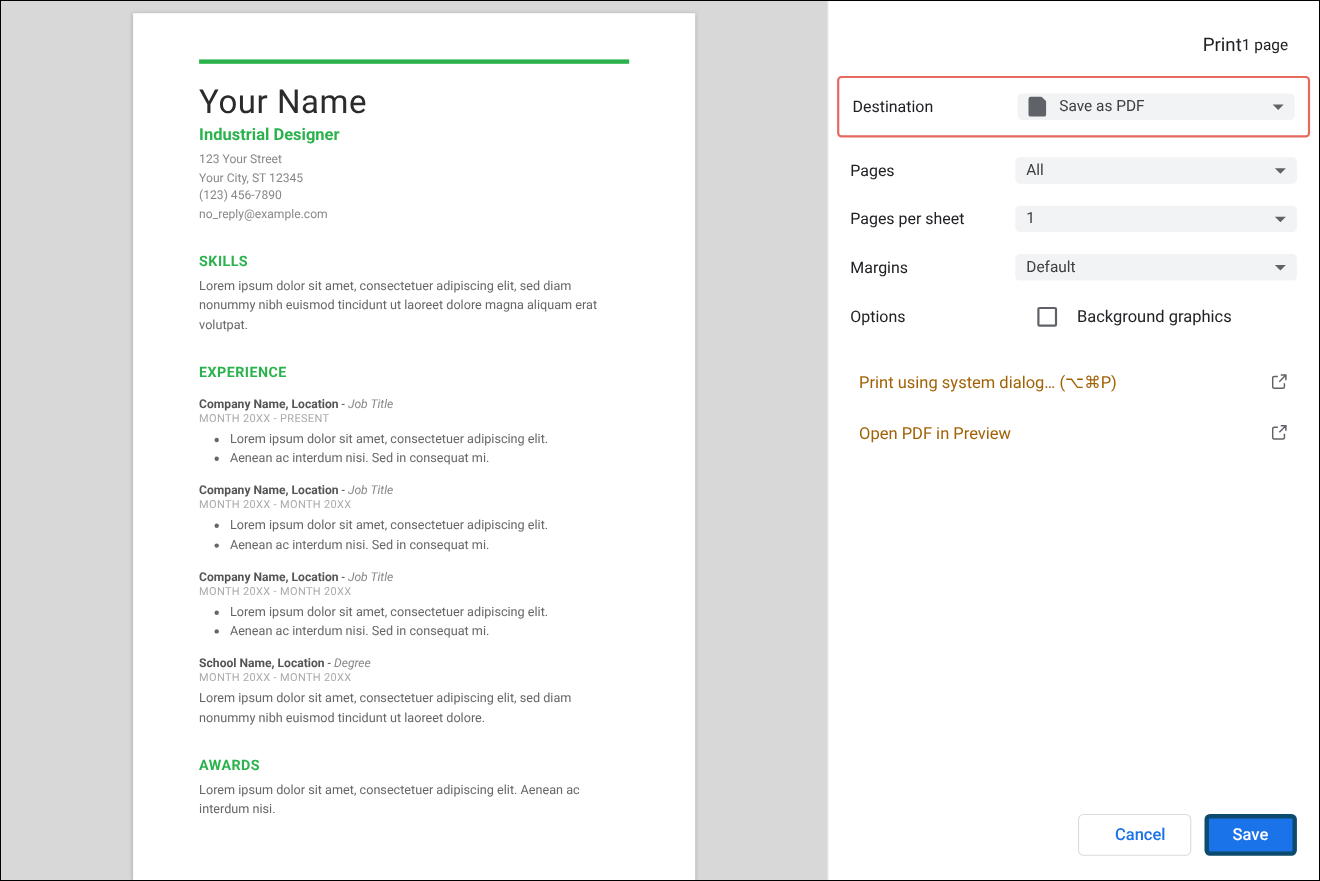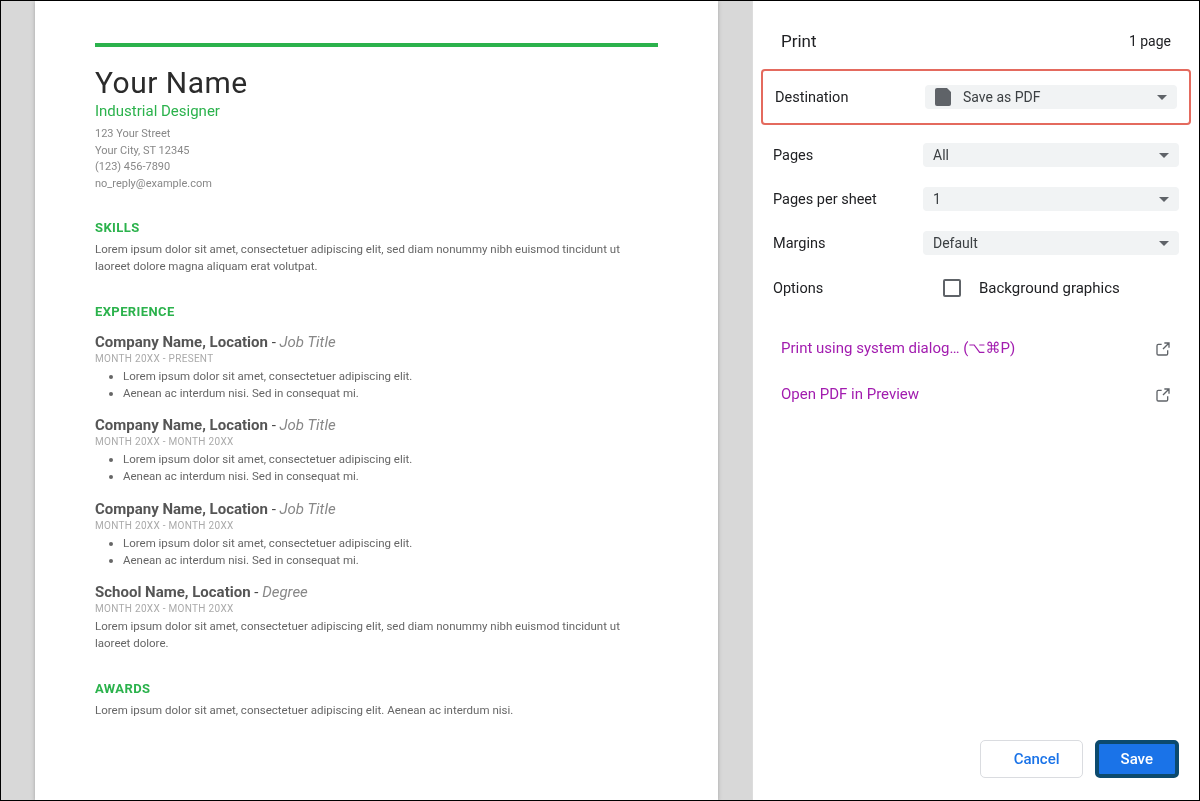--- a/index.html
+++ b/index.html
@@ -14,55 +14,55 @@
   }
   .preview-pane {
     flex: 1;
     background: #d8d8d8;
     display: flex;
     justify-content: center;
     padding-top: 0;
     overflow: hidden;
   }
   .page {
-    width: 683px;
+    width: 511px;
     background: #fff;
     box-shadow: 0 1px 4px rgba(0,0,0,.25);
-    margin-top: 0;
+    margin-top: 11px;
     padding: 42px 60px 30px 60px;
     font-size: 12px;
     color: #555;
     position: relative;
   }
   .accent-bar { height: 4px; background: #2bb24c; margin-bottom: 18px; }
   .name { font-size: 30px; font-weight: 400; color: #2b2b2b; letter-spacing: .5px; }
-  .role { color: #2bb24c; font-size: 15px; font-weight: 400; margin-top: 2px; }
+  .role { color: #2bb24c; font-size: 15px; font-weight: 700; margin-top: 2px; }
   .contact { font-size: 11px; color: #888; line-height: 1.5; margin-top: 6px; }
   .section-title {
     color: #2bb24c; font-weight: 700; font-size: 13px;
     margin-top: 28px; margin-bottom: 6px; letter-spacing: .4px;
   }
   .body-text { font-size: 11.5px; color: #666; line-height: 1.5; }
-  .job-head { font-size: 15px; color: #444; margin-top: 14px; }
+  .job-head { font-size: 11px; color: #444; margin-top: 14px; }
   .job-head .bold { font-weight: 700; color: #555; }
   .job-head .title { font-style: italic; color: #888; font-weight: 400; }
   .dates { font-size: 10px; color: #aaa; margin-top: 2px; letter-spacing: .3px; }
   ul.bullets { margin: 4px 0 0 28px; padding: 0; }
   ul.bullets li { font-size: 11.5px; color: #666; line-height: 1.5; }
 
   .sidebar {
     width: 447px;
     background: #fff;
     border-left: 1px solid #dcdcdc;
     display: flex;
     flex-direction: column;
     padding: 0;
   }
   .hdr {
-    display: flex; justify-content: space-between; align-items: center;
+    display: flex; justify-content: flex-end; align-items: center;
     padding: 30px 28px 18px 28px;
     font-size: 17px; color: #202124;
   }
   .hdr .pg { font-size: 14px; color: #202124; }
   .row { display: flex; align-items: center; padding: 10px 20px; }
   .row.highlight { border: 2px solid #e46a5e; border-radius: 4px; margin: 0 8px 8px 8px; padding: 14px 12px 14px 12px; }
   .row .lbl { width: 150px; font-size: 14.5px; color: #202124; }
   .select {
     flex: 1; height: 24px; background: #f1f3f4; border-radius: 4px;
     display: flex; align-items: center; padding: 0 10px;
@@ -83,22 +83,22 @@
     content: ""; position: absolute; right: -1px; top: -1px;
     width: 0; height: 0; border-top: 6px solid #f1f3f4; border-left: 6px solid transparent;
   }
   .opt-row { display: flex; align-items: center; padding: 14px 20px 8px 20px; }
   .opt-row .lbl { width: 170px; font-size: 14.5px; color: #202124; }
   .chk {
     width: 18px; height: 18px; border: 2px solid #5f6368; border-radius: 2px;
     margin-right: 18px; cursor: pointer;
   }
   .link-row {
-    display: flex; align-items: flex-end; justify-content: space-between;
-    padding: 14px 28px; font-size: 15px; color: #a21caf; cursor: pointer;
+    display: flex; align-items: flex-start; justify-content: space-between;
+    padding: 14px 28px; font-size: 15px; color: #a16207; cursor: pointer;
   }
   .ext-icon { width: 16px; height: 16px; color: #5f6368; }
   .footer {
     margin-top: auto; padding: 16px 20px 22px 0;
     display: flex; justify-content: flex-end; gap: 12px;
   }
   .btn {
     height: 38px; padding: 0 22px; border-radius: 5px;
     font-size: 15px; font-weight: 500; cursor: pointer;
     display: flex; align-items: center;

